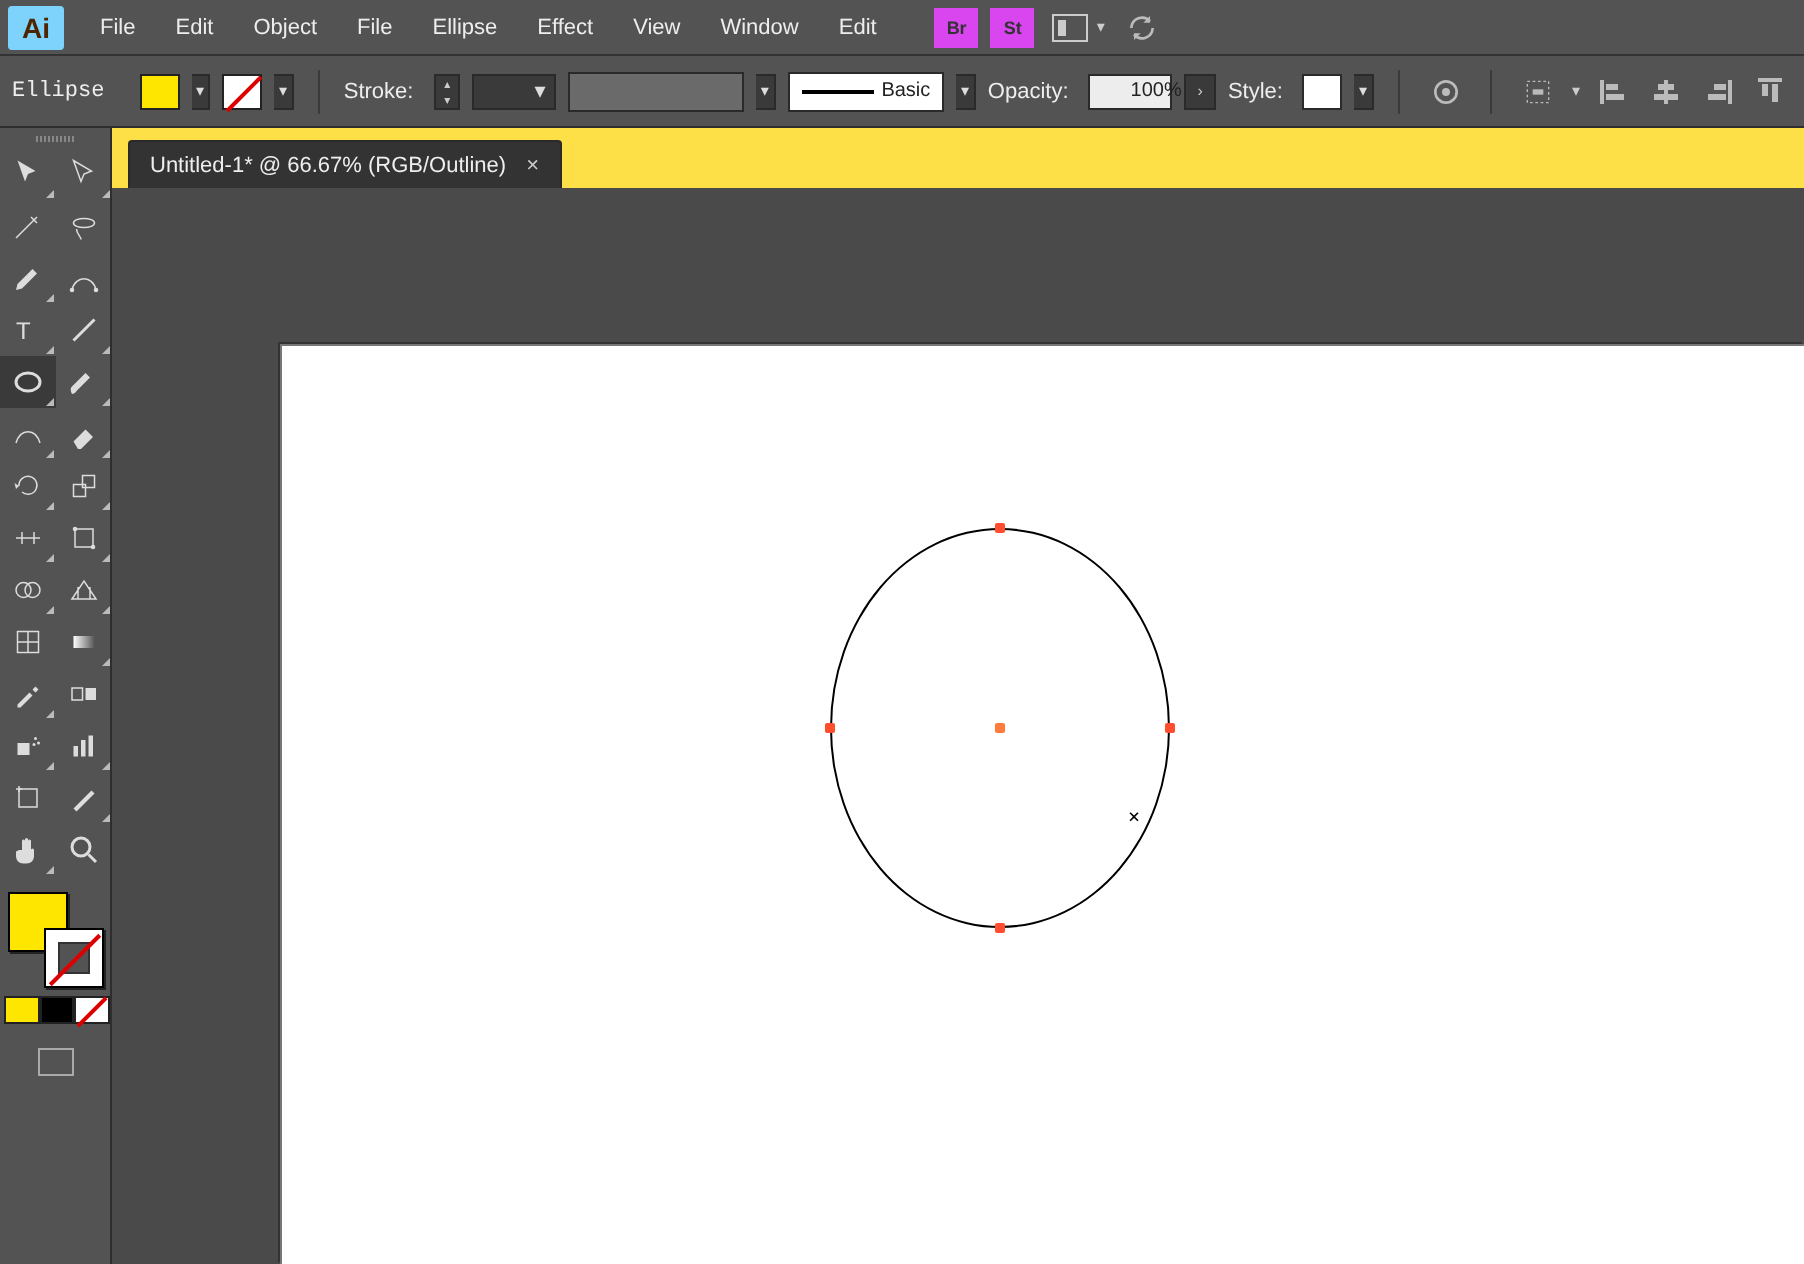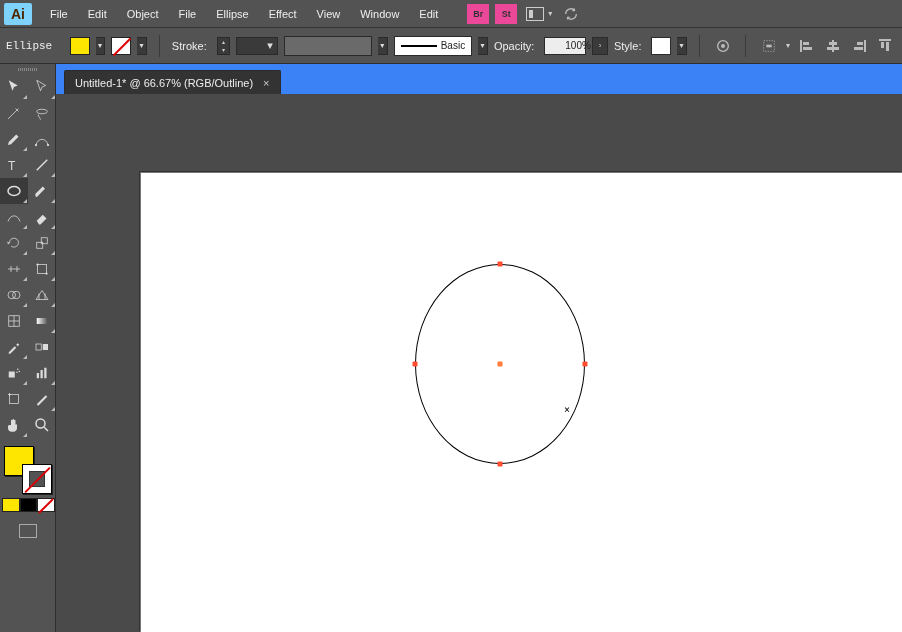--- a/index.html
+++ b/index.html
@@ -3,21 +3,21 @@
 <meta charset="utf-8">
 <style>
   * { box-sizing: border-box; margin: 0; padding: 0; font-family: "Segoe UI", Tahoma, sans-serif; }
   body { width: 902px; height: 632px; background: #4a4a4a; overflow: hidden; position: relative; color: #ddd; font-size: 11px; }
 
   
   .menubar { height: 28px; background: #535353; display: flex; align-items: center; padding: 0 4px; gap: 0; border-bottom: 1px solid #333; }
   .menubar .logo { width: 28px; height: 22px; background: #7dd3fc; color: #4d2600; font-weight: bold; font-size: 14px; display: flex; align-items: center; justify-content: center; border-radius: 2px; margin-right: 8px; }
   .menubar .menuitem { padding: 4px 10px; color: #eee; cursor: pointer; }
   .menubar .spacer { width: 16px; }
-  .menubar .iconbtn { width: 22px; height: 20px; background: #ec4899; margin: 0 3px; display:flex; align-items:center; justify-content:center; font-size:9px; font-weight:bold; color:#333; }
+  .menubar .iconbtn { width: 22px; height: 20px; background: #d946ef; margin: 0 3px; display:flex; align-items:center; justify-content:center; font-size:9px; font-weight:bold; color:#333; }
   .menubar .workspace { display:flex; align-items:center; margin-left:6px; }
   .menubar .workspace .ws-icon { width:18px; height:14px; border:1px solid #ccc; margin-right:2px; position:relative; }
   .menubar .workspace .ws-icon:before { content:""; position:absolute; left:2px; top:2px; width:4px; height:8px; background:#ccc; }
   .menubar .chev { font-size: 8px; margin-left:2px; color:#ccc; }
   .menubar .sync { width:20px; height:16px; margin-left:10px; position:relative; }
   .menubar .sync svg { width:18px; height:16px; }
 
   
   .optbar { height: 36px; background: #535353; border-bottom: 1px solid #2e2e2e; display:flex; align-items:center; padding: 0 6px; gap:6px; }
   .optbar .label { color:#eee; margin-right:4px; }
@@ -33,21 +33,21 @@
   .optbar .strokeprofile { width:80px; height:20px; background:#fff; border:1px solid #2a2a2a; display:flex; align-items:center; justify-content:center; color:#222; font-size:10px; position:relative; }
   .optbar .strokeprofile:before { content:""; position:absolute; left:6px; top:50%; width:36px; height:2px; background:#000; transform:translateY(-50%); }
   .optbar .numbox { width:38px; height:18px; background:#ededed; color:#222; border:1px solid #2a2a2a; display:flex; align-items:center; padding:0 20px; font-size:10px; }
   .optbar .arrowbtn { width:16px; height:18px; background:#3a3a3a; border:1px solid #2a2a2a; display:flex; align-items:center; justify-content:center; font-size:8px; color:#ccc; }
   .optbar .styleswatch { width:20px; height:18px; background:#fff; border:1px solid #2a2a2a; }
   .optbar .tinybtn { width:22px; height:20px; display:flex; align-items:center; justify-content:center; border:1px solid transparent; }
   .optbar .tinybtn svg { width:16px; height:16px; }
   .optbar .right { margin-left:auto; display:flex; gap:4px; align-items:center; }
 
   
-  .darkstrip { height: 30px; background: #3b82f6; display:flex; align-items:flex-end; }
+  .darkstrip { height: 30px; background: #fde047; display:flex; align-items:flex-end; }
   .darkstrip .tab { margin-left: 64px; height:24px; background:#333; border-top-left-radius:2px; border-top-right-radius:2px; display:flex; align-items:center; padding: 0 10px; gap:10px; color:#eee; font-size:11px; border:1px solid #2a2a2a; border-bottom:none; }
   .darkstrip .tab .close { font-size:11px; color:#ccc; cursor:pointer; }
 
   
   .toolpanel { position:absolute; left:0; top:64px; width:56px; bottom:0; background:#535353; border-right:1px solid #2e2e2e; }
   .toolpanel .grip { height:10px; display:flex; justify-content:center; align-items:center; }
   .toolpanel .grip div { width:20px; height:3px; background:repeating-linear-gradient(90deg,#888,#888 1px,#535353 1px,#535353 2px); }
   .toolgrid { display:grid; grid-template-columns: 28px 28px; }
   .toolbtn { width:28px; height:26px; display:flex; align-items:center; justify-content:center; position:relative; cursor:pointer; }
   .toolbtn.selected { background:#3a3a3a; }

